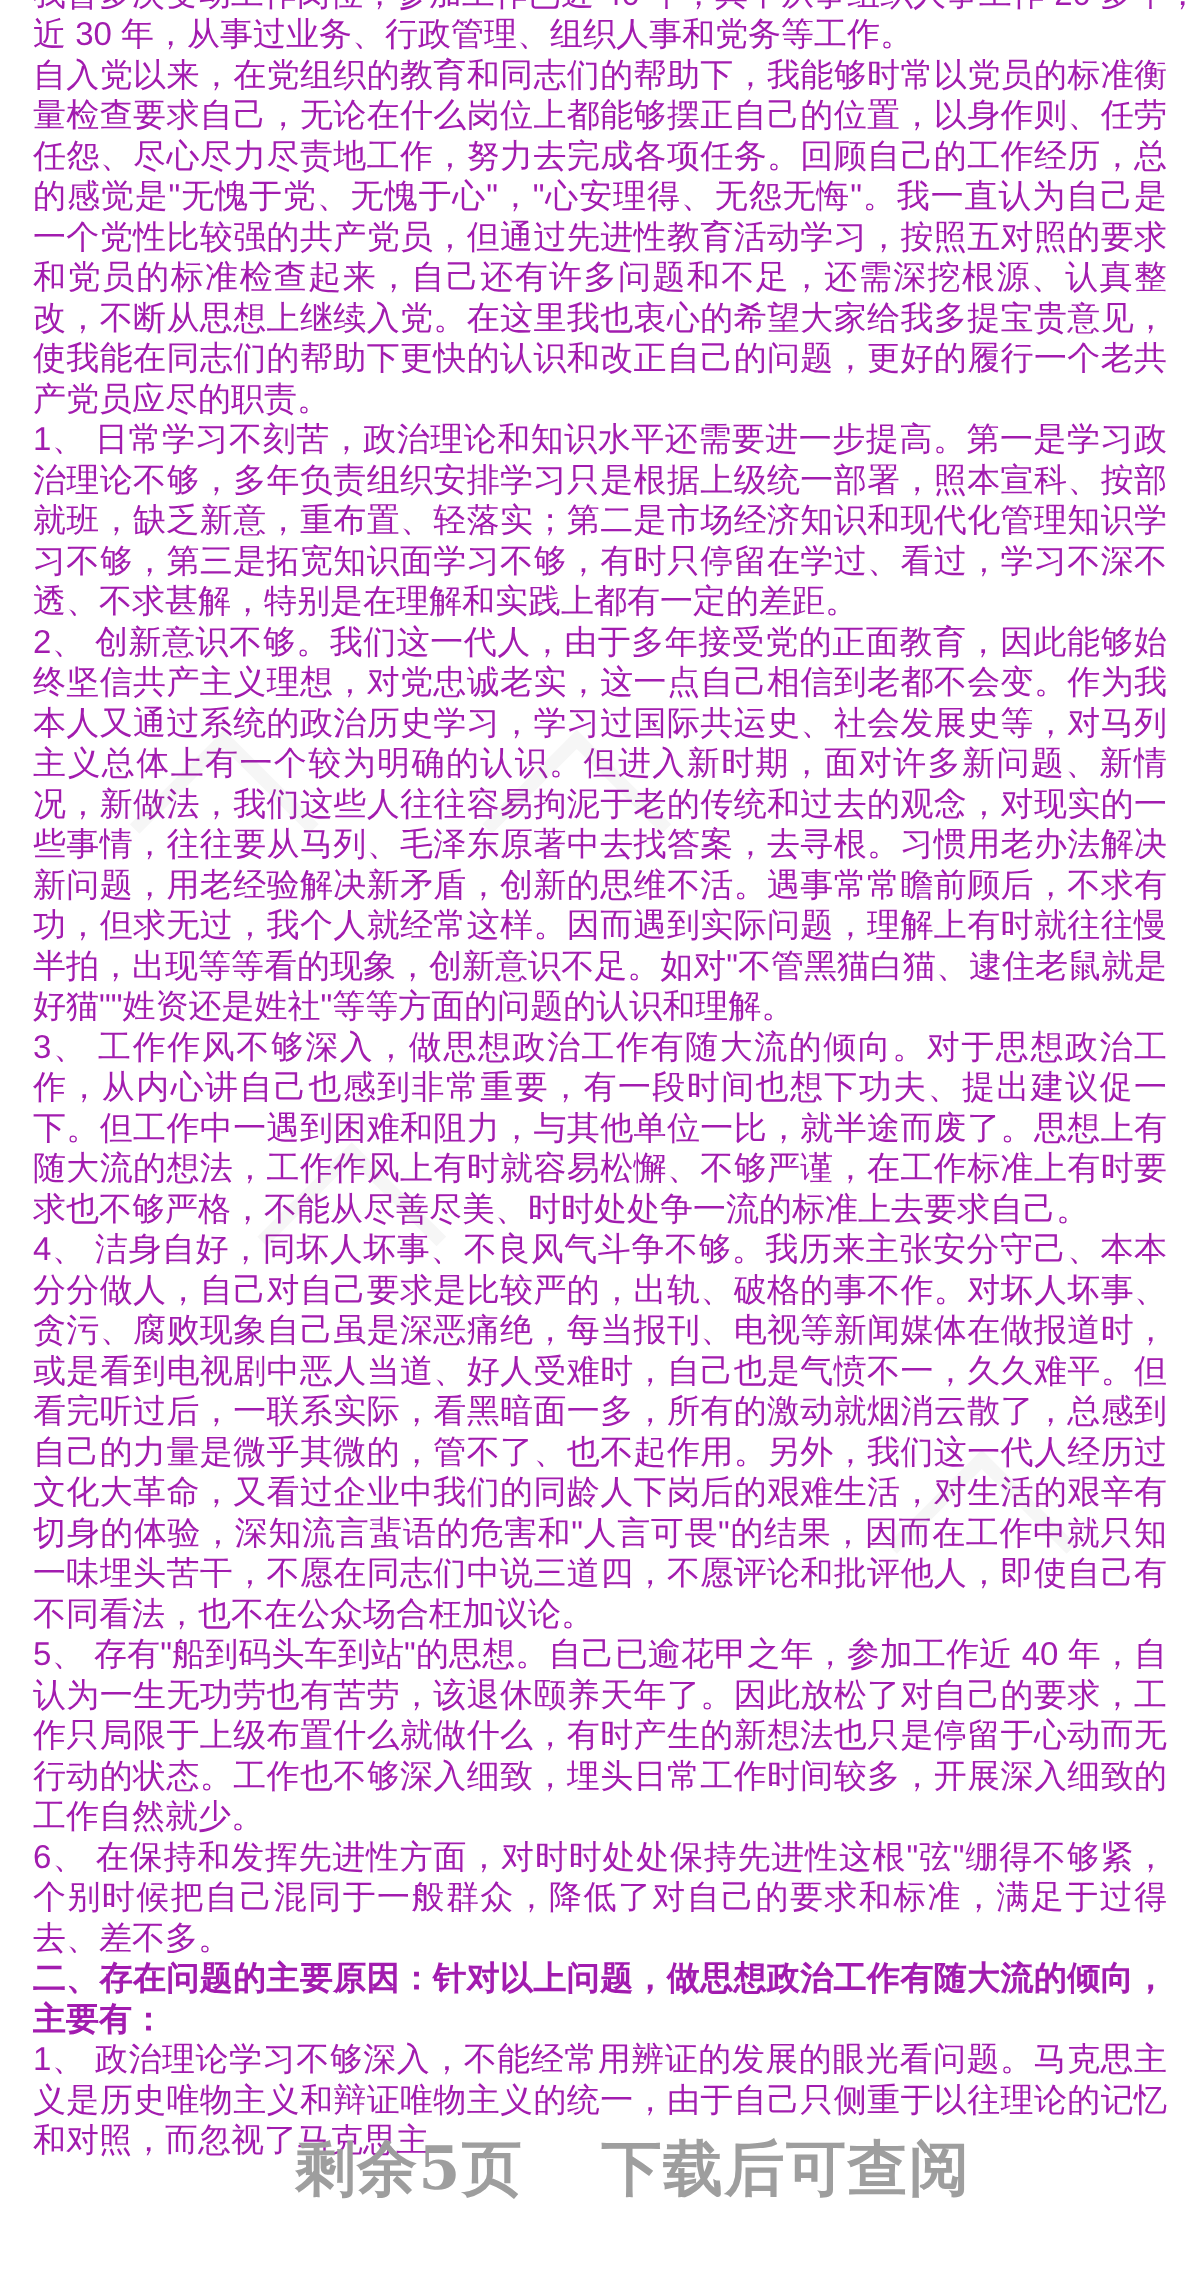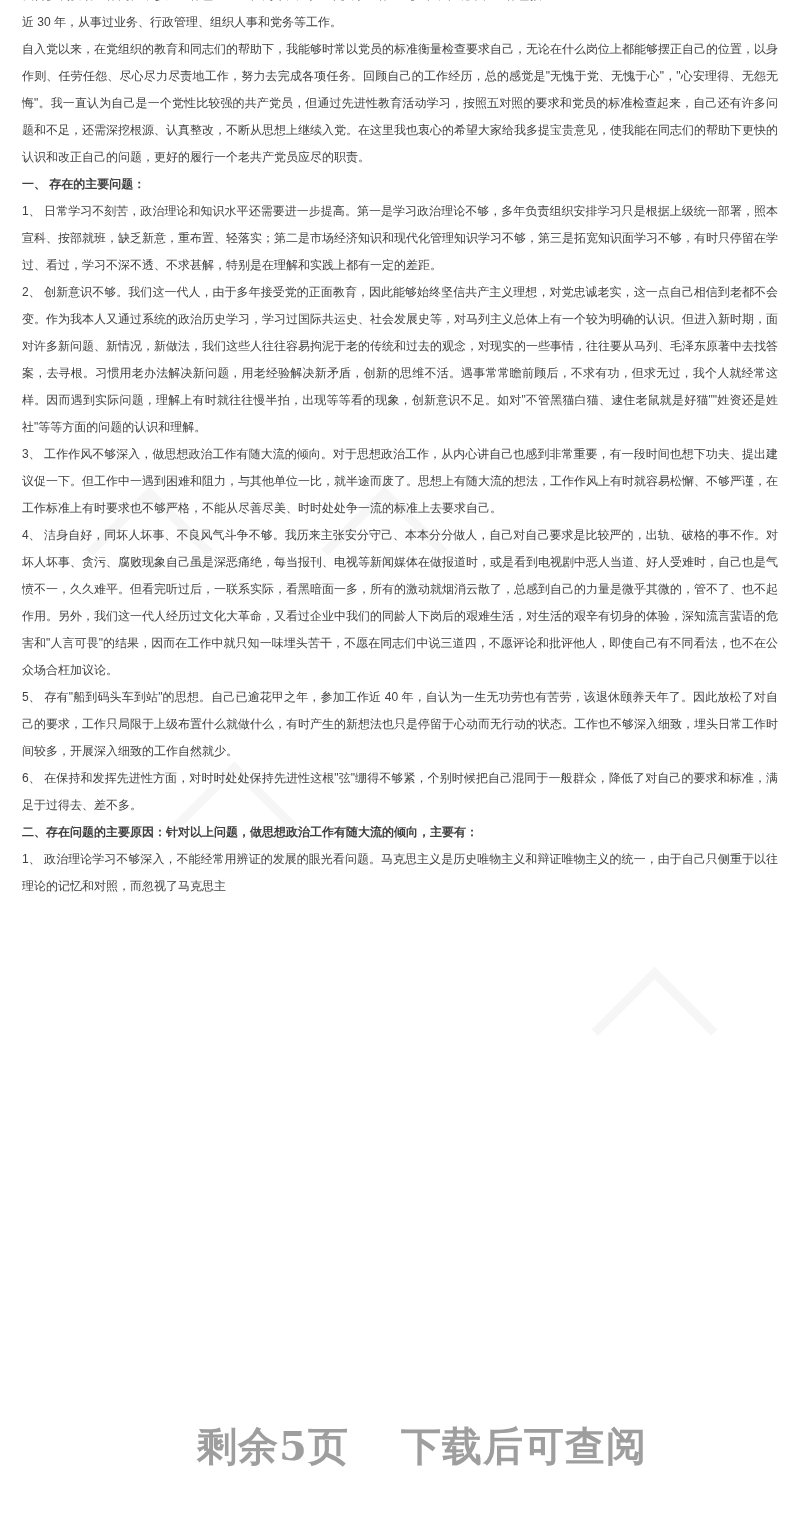--- a/index.html
+++ b/index.html
@@ -11,25 +11,25 @@
   }
   .page {
     position: relative;
     width: 800px; height: 1526px;
     overflow: hidden;
     color: #161616;
   }
   .page p, .page h3 {
     margin: 0;
     padding: 0 22px;
-    font-size: 12px;
+    font-size: 22px;
     line-height: 27px;
     font-weight: 400;
     text-align: justify;
-    color: #404040;
+    color: #a21caf;
   }
   .page h3 { font-weight: 700; }
   .clipped {
     margin-top: -18px !important;
     white-space: nowrap;
     overflow: hidden;
   }
   .gap { margin-top: 56px; }
   
   .wm {
@@ -70,21 +70,20 @@
   <div class="wm w2"></div>
   <div class="wm w3"></div>
   <div class="wm w4"></div>
 
   <p class="clipped">我曾多次变动工作岗位，参加工作已近 40 年，其中从事组织人事工作 20 多年，在现单位工作已接</p>
 
   <p>近 30 年，从事过业务、行政管理、组织人事和党务等工作。</p>
 
   <p class="gap">自入党以来，在党组织的教育和同志们的帮助下，我能够时常以党员的标准衡量检查要求自己，无论在什么岗位上都能够摆正自己的位置，以身作则、任劳任怨、尽心尽力尽责地工作，努力去完成各项任务。回顾自己的工作经历，总的感觉是"无愧于党、无愧于心"，"心安理得、无怨无悔"。我一直认为自己是一个党性比较强的共产党员，但通过先进性教育活动学习，按照五对照的要求和党员的标准检查起来，自己还有许多问题和不足，还需深挖根源、认真整改，不断从思想上继续入党。在这里我也衷心的希望大家给我多提宝贵意见，使我能在同志们的帮助下更快的认识和改正自己的问题，更好的履行一个老共产党员应尽的职责。</p>
 
-  <h3>一、 存在的主要问题：</h3>
 
   <p>1、 日常学习不刻苦，政治理论和知识水平还需要进一步提高。第一是学习政治理论不够，多年负责组织安排学习只是根据上级统一部署，照本宣科、按部就班，缺乏新意，重布置、轻落实；第二是市场经济知识和现代化管理知识学习不够，第三是拓宽知识面学习不够，有时只停留在学过、看过，学习不深不透、不求甚解，特别是在理解和实践上都有一定的差距。</p>
   <p>2、 创新意识不够。我们这一代人，由于多年接受党的正面教育，因此能够始终坚信共产主义理想，对党忠诚老实，这一点自己相信到老都不会变。作为我本人又通过系统的政治历史学习，学习过国际共运史、社会发展史等，对马列主义总体上有一个较为明确的认识。但进入新时期，面对许多新问题、新情况，新做法，我们这些人往往容易拘泥于老的传统和过去的观念，对现实的一些事情，往往要从马列、毛泽东原著中去找答案，去寻根。习惯用老办法解决新问题，用老经验解决新矛盾，创新的思维不活。遇事常常瞻前顾后，不求有功，但求无过，我个人就经常这样。因而遇到实际问题，理解上有时就往往慢半拍，出现等等看的现象，创新意识不足。如对"不管黑猫白猫、逮住老鼠就是好猫""姓资还是姓社"等等方面的问题的认识和理解。</p>
   <p>3、 工作作风不够深入，做思想政治工作有随大流的倾向。对于思想政治工作，从内心讲自己也感到非常重要，有一段时间也想下功夫、提出建议促一下。但工作中一遇到困难和阻力，与其他单位一比，就半途而废了。思想上有随大流的想法，工作作风上有时就容易松懈、不够严谨，在工作标准上有时要求也不够严格，不能从尽善尽美、时时处处争一流的标准上去要求自己。</p>
   <p>4、 洁身自好，同坏人坏事、不良风气斗争不够。我历来主张安分守己、本本分分做人，自己对自己要求是比较严的，出轨、破格的事不作。对坏人坏事、贪污、腐败现象自己虽是深恶痛绝，每当报刊、电视等新闻媒体在做报道时，或是看到电视剧中恶人当道、好人受难时，自己也是气愤不一，久久难平。但看完听过后，一联系实际，看黑暗面一多，所有的激动就烟消云散了，总感到自己的力量是微乎其微的，管不了、也不起作用。另外，我们这一代人经历过文化大革命，又看过企业中我们的同龄人下岗后的艰难生活，对生活的艰辛有切身的体验，深知流言蜚语的危害和"人言可畏"的结果，因而在工作中就只知一味埋头苦干，不愿在同志们中说三道四，不愿评论和批评他人，即使自己有不同看法，也不在公众场合枉加议论。</p>
   <p>5、 存有"船到码头车到站"的思想。自己已逾花甲之年，参加工作近 40 年，自认为一生无功劳也有苦劳，该退休颐养天年了。因此放松了对自己的要求，工作只局限于上级布置什么就做什么，有时产生的新想法也只是停留于心动而无行动的状态。工作也不够深入细致，埋头日常工作时间较多，开展深入细致的工作自然就少。</p>
   <p>6、 在保持和发挥先进性方面，对时时处处保持先进性这根"弦"绷得不够紧，个别时候把自己混同于一般群众，降低了对自己的要求和标准，满足于过得去、差不多。</p>
 
   <h3>二、存在问题的主要原因：针对以上问题，做思想政治工作有随大流的倾向，主要有：</h3>
 

